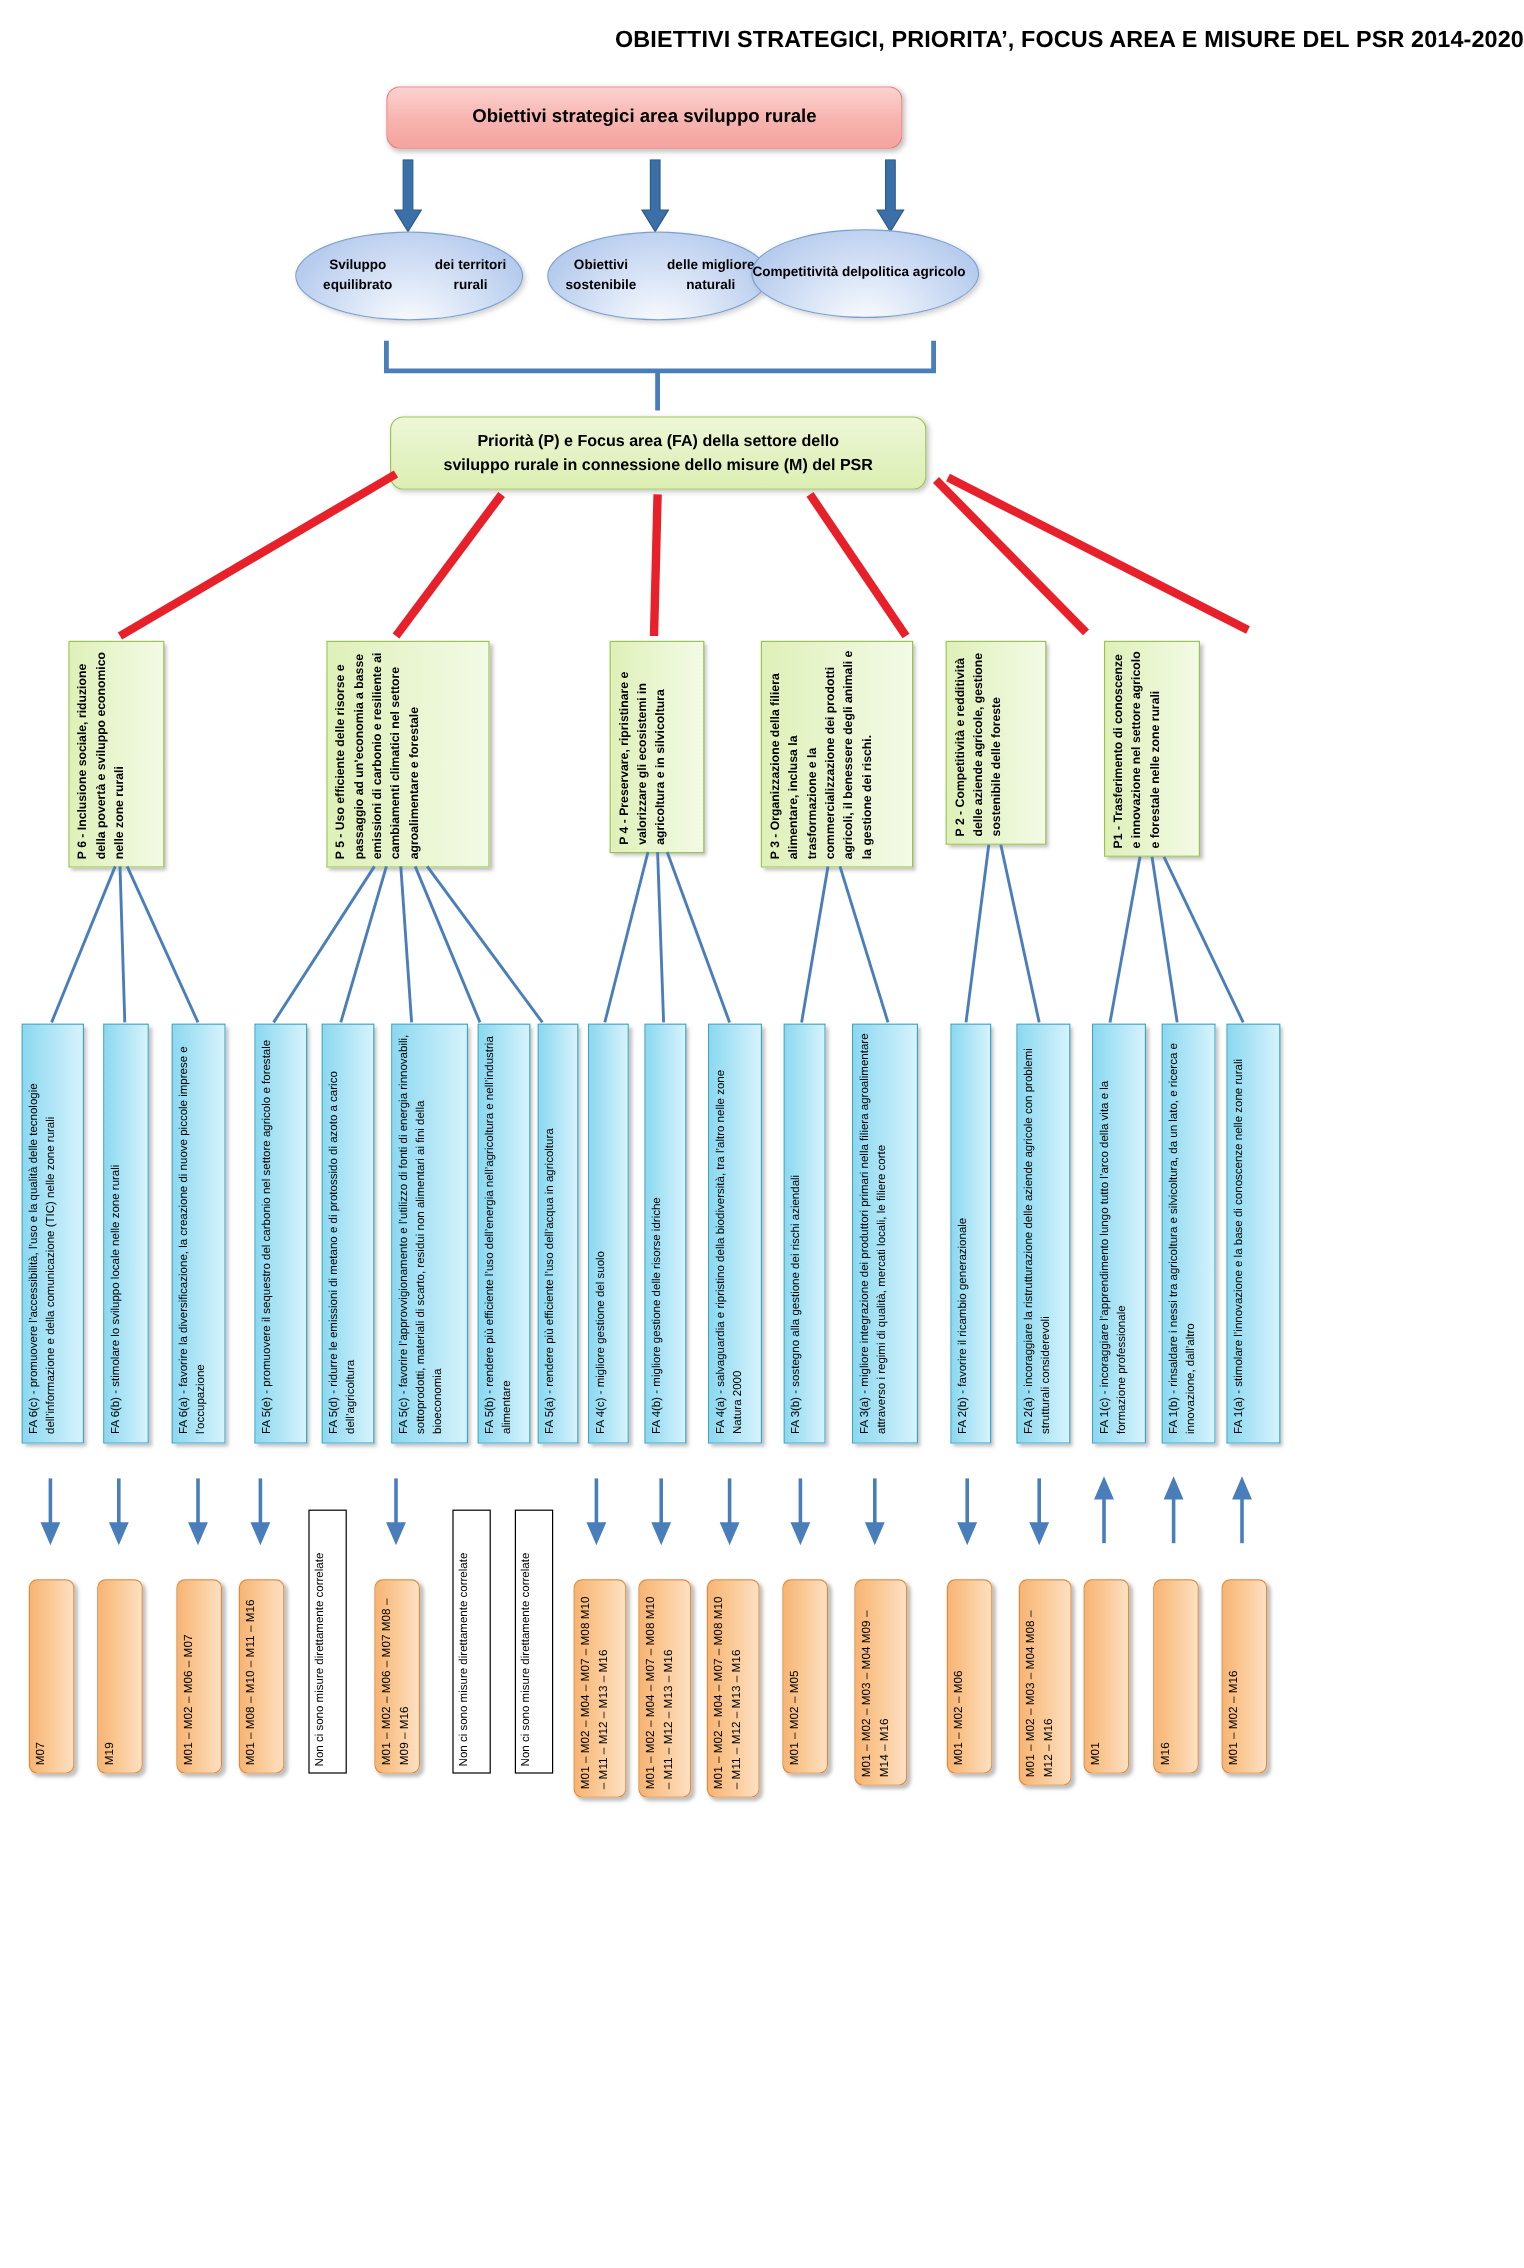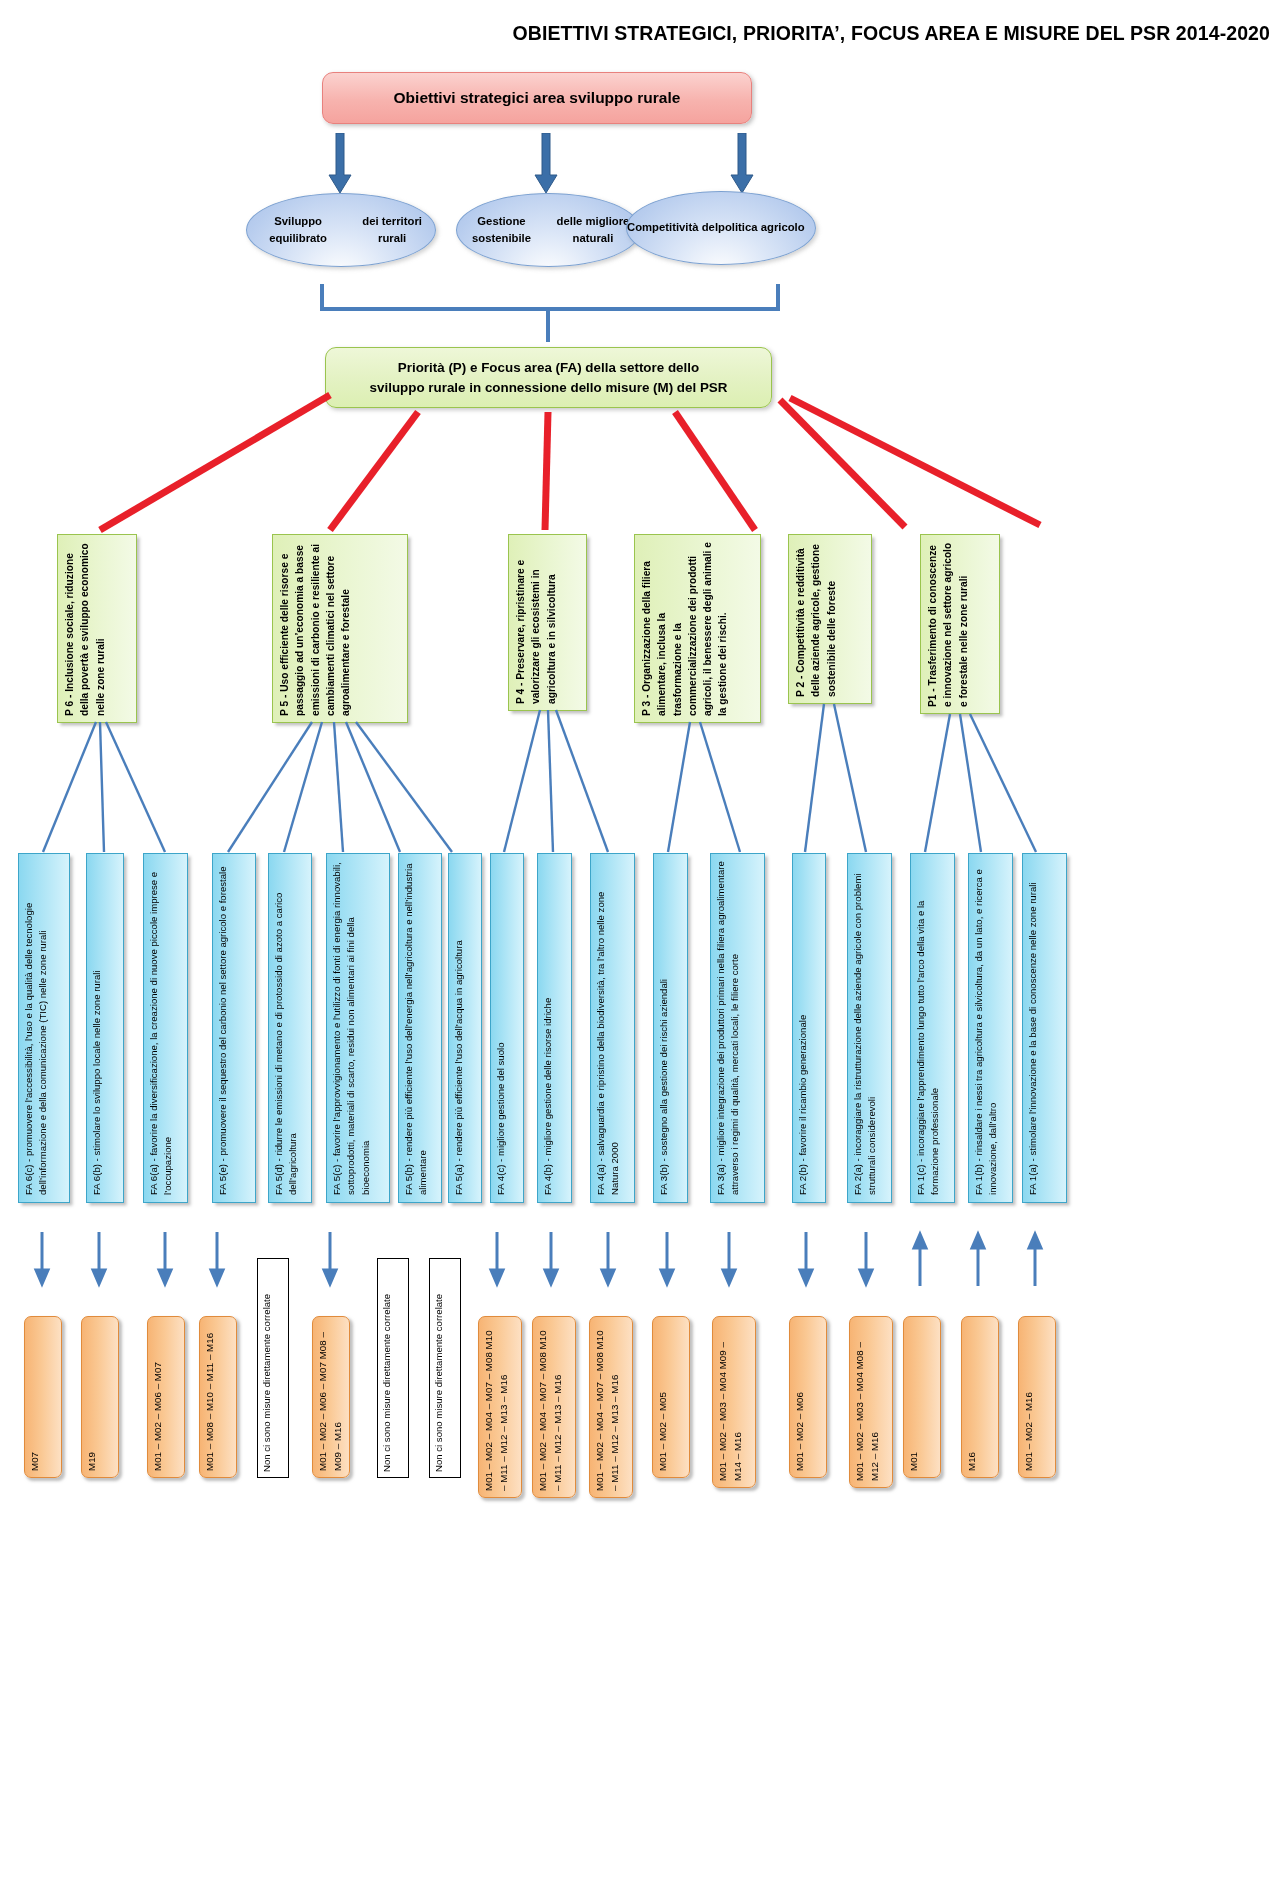--- a/index.html
+++ b/index.html
@@ -140,21 +140,21 @@
 </svg>
 <svg class="abs" style="left:729px;top:133px;" width="26" height="62" viewBox="0 0 26 62">
   <path d="M9,0 L17,0 L17,42 L24,42 L13,60 L2,42 L9,42 Z" fill="#3b6fa8" stroke="#2f5a8a" stroke-width="1"></path>
 </svg>
 
 <div class="abs ellipse" style="left:246px;top:193px;width:188px;">
   <span>Sviluppo equilibrato</span>
   <span>dei territori rurali</span>
 </div>
 <div class="abs ellipse" style="left:456px;top:193px;width:183px;">
-  <span>Gestione sostenibile</span>
+  <span>Obiettivi sostenibile</span>
   <span>delle migliore naturali</span>
 </div>
 <div class="abs ellipse" style="left:626px;top:191px;width:188px;">
   <span>Competitività del</span>
   <span>politica agricolo</span>
 </div>
 
 <svg class="abs" id="bracket" viewBox="0 0 464 70">
   <path d="M4,2 L4,27 L230,27 L230,60 M230,27 L460,27 L460,2" fill="none" stroke="#4a7ebb" stroke-width="4" stroke-linecap="butt" stroke-linejoin="miter"></path>
 </svg>

